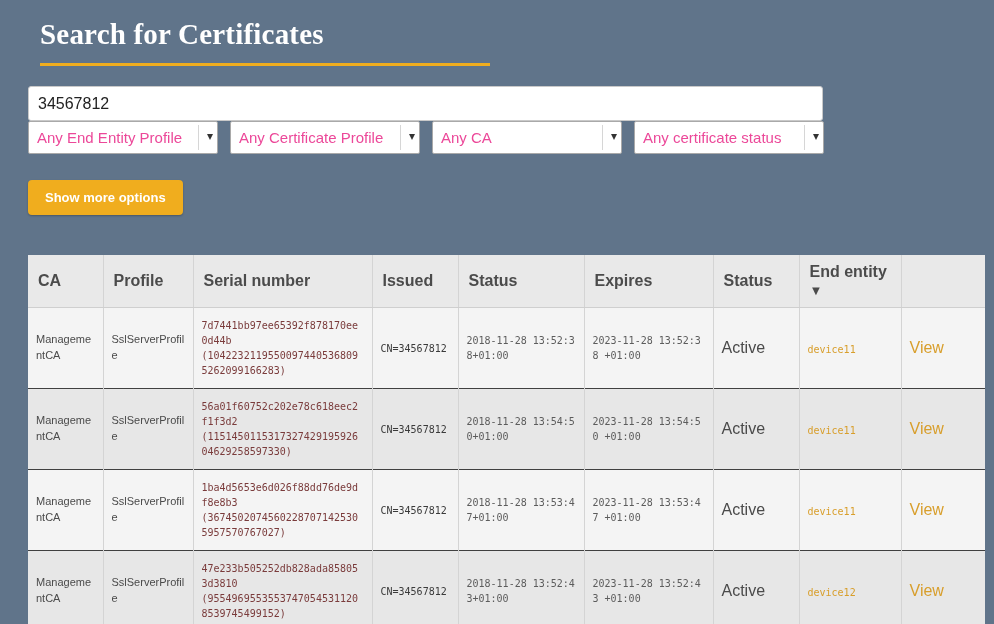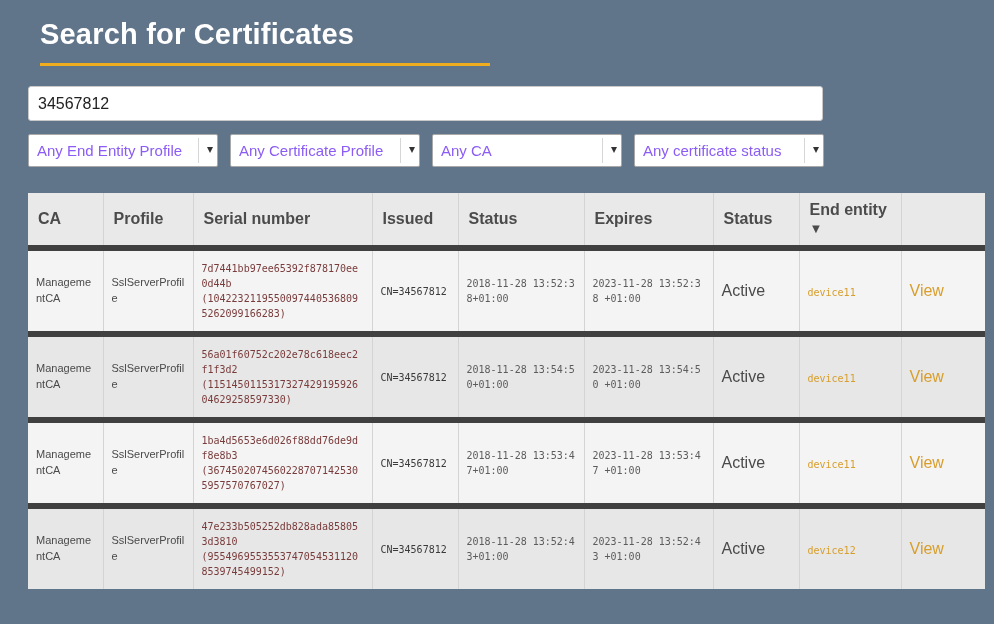--- a/index.html
+++ b/index.html
@@ -9,50 +9,51 @@
     font-family: "Liberation Sans", sans-serif;
   }
   .page { padding: 10px 0 0 28px; width: 994px; }
 
   h1.page-title {
     color: #ffffff;
     font-size: 29px;
     font-weight: bold;
     margin: 8px 0 12px 12px;
     letter-spacing: 0.2px;
+    font-family: Liberation Serif, serif;
   }
   .title-underline {
     width: 450px;
     height: 3px;
     background: #f0ad1e;
     margin: 0 0 20px 12px;
   }
 
   .search-input {
     display: block;
     width: 795px;
     height: 35px;
     font-family: "Liberation Sans", sans-serif;
     font-size: 16px;
     color: #222;
     padding: 0 9px;
     border: 1px solid #c9c9c9;
     border-radius: 3px;
     background: #ffffff;
-    margin-bottom: 13px;
+    margin-bottom: 0;
     outline: none;
   }
 
   .filters { display: flex; gap: 12px; margin-bottom: 26px; }
   .select-wrap { position: relative; width: 190px; height: 33px; }
   .select-wrap select {
     width: 100%; height: 100%;
     font-family: "Liberation Sans", sans-serif;
     font-size: 15px;
-    color: #8b5cf6;
+    color: #ec4899;
     background: #ffffff;
     border: 1px solid #a9a9a9;
     border-radius: 2px;
     padding: 0 24px 0 8px;
     appearance: none;
     -webkit-appearance: none;
     outline: none;
   }
   .select-wrap::before {
     content: "";
@@ -98,21 +99,21 @@
     border-bottom: 1px solid #cfcfcf;
   }
   table.results th + th,
   table.results td + td { border-left: 1px solid #d4d4d4; }
   table.results tbody tr:nth-child(odd)  td { background: #f4f4f4; }
   table.results tbody tr:nth-child(even) td { background: #e7e7e7; }
   table.results tbody td {
     height: 76px;
     vertical-align: middle;
     padding: 10px 8px;
-    border-top: 6px solid #404040;
+    border-top: 1px solid #404040;
   }
   .cell-ca, .cell-profile {
     font-size: 11px; color: #4a4a4a; word-break: break-all; line-height: 1.45;
   }
   .cell-serial {
     font-family: "DejaVu Sans Mono", monospace;
     font-size: 10px; color: #7a3b3b;
     word-break: break-all; line-height: 1.5;
   }
   .cell-subject {
@@ -164,20 +165,21 @@
         <option>Any CA</option>
       </select>
     </span>
     <span class="select-wrap">
       <select>
         <option>Any certificate status</option>
       </select>
     </span>
   </div>
 
+  <button class="more-options-btn">Show more options</button>
 
   <table class="results">
     <colgroup>
       <col style="width:75px">
         <col style="width:90px">
         <col style="width:179px">
       <col style="width:86px">
         <col style="width:126px">
         <col style="width:129px">
       <col style="width:86px">

